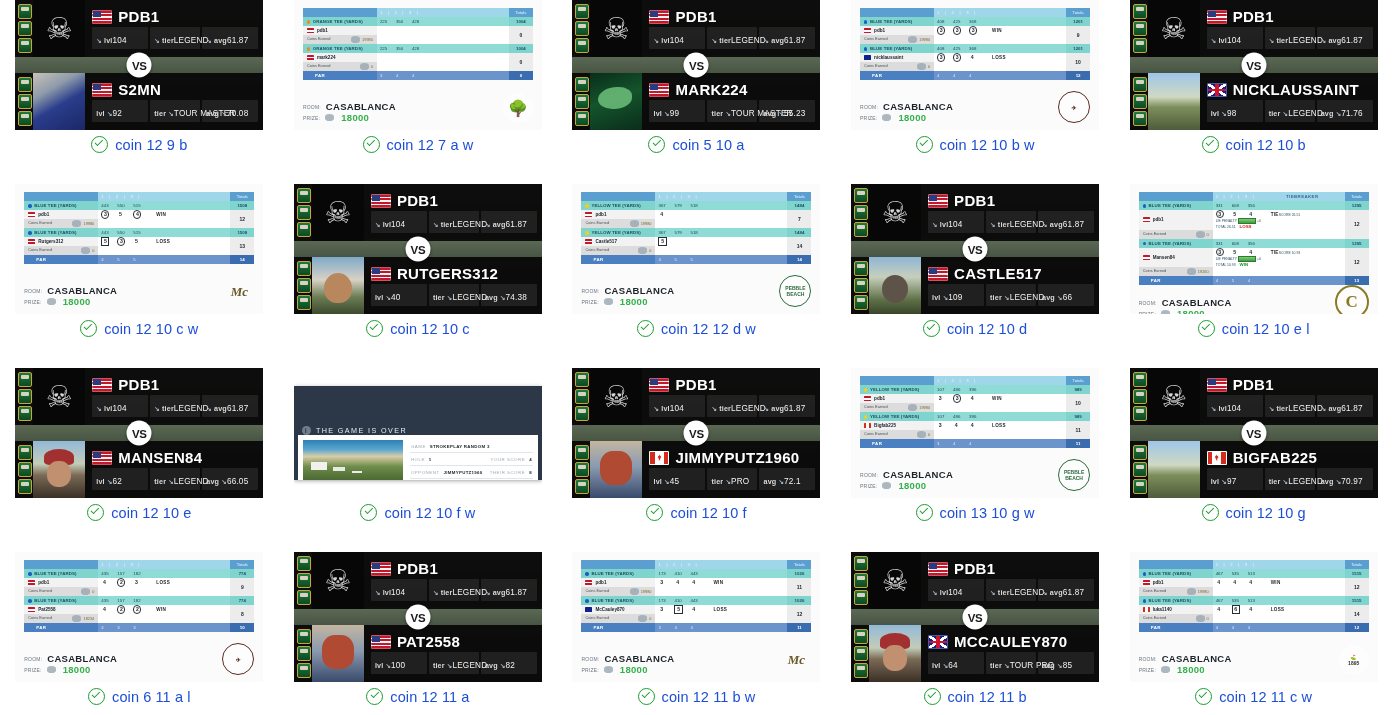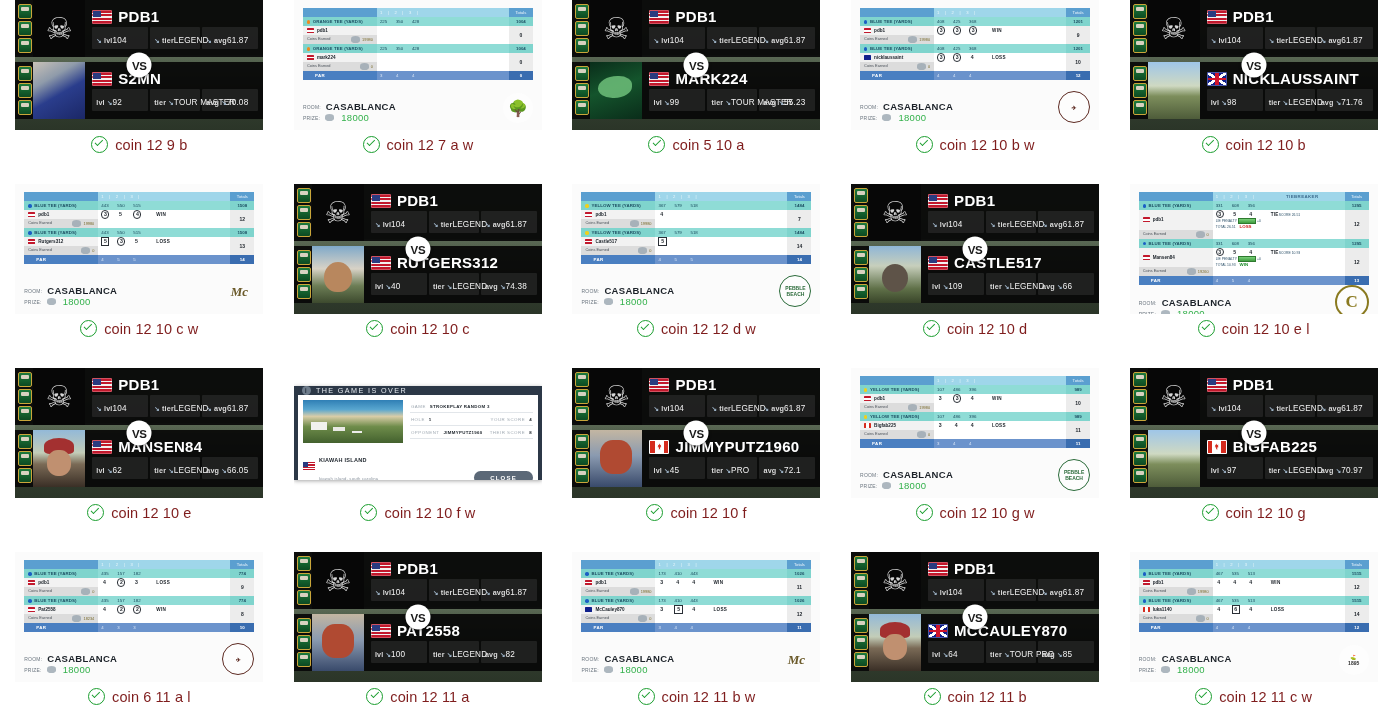--- a/index.html
+++ b/index.html
@@ -37,21 +37,21 @@
     overflow: hidden;
   }
 
   
   .caption {
     margin-top: 6px;
     display: flex;
     align-items: center;
     gap: 7px;
     font-size: 14.5px;
-    color: #7f1d1d;
+    color: #1d4ed8;
     letter-spacing: .1px;
     white-space: nowrap;
   }
   .check {
     width: 15px; height: 15px;
     flex: 0 0 15px;
     border-radius: 50%;
     border: 1.6px solid #1a9e2e;
     position: relative;
   }
@@ -86,21 +86,21 @@
   }
   .vs-half {
     position: absolute;
     left: 0; right: 0;
     height: 57px;
     background: rgba(8,8,8,.93);
     display: flex;
     align-items: stretch;
   }
   .vs-half.top { top: 0; }
-  .vs-half.bot { bottom: 11px; }
+  .vs-half.bot { bottom: 0; }
 
   .badges {
     width: 14px;
     padding: 3px 1px 3px 3px;
     display: flex;
     flex-direction: column;
     justify-content: center;
     gap: 2px;
     flex: 0 0 14px;
   }
@@ -352,21 +352,21 @@
 
   .sc-foot {
     margin-top: auto;
     display: flex;
     align-items: flex-end;
     justify-content: space-between;
     padding-bottom: 7px;
   }
   .foot-k { color:#6d7781; font-size:5px; letter-spacing:.2px; }
   .foot-room { color:#1b2128; font-weight:bold; font-size:9.5px; letter-spacing:.3px; }
-  .foot-prize { color:#33b14b; font-weight:normal; font-size:9.5px; letter-spacing:.3px;}
+  .foot-prize { color:#33b14b; font-weight:bold; font-size:9.5px; letter-spacing:.3px;}
   .coin-ico{display:inline-block;width:9px;height:7px;background:#9aa6b0;border-radius:50%/40%;margin-right:2px;vertical-align:middle;opacity:.8;}
   .foot-row{ display:flex; align-items:center; gap:5px; }
   .course-logo {
     width: 30px; height: 30px;
     border-radius: 50%;
     flex: 0 0 30px;
     display:flex;align-items:center;justify-content:center;
     font-size:6px; font-weight:bold; color:#4a3a1a; text-align:center;
   }
   .logo-ring { border:1.6px solid #5d2a22; background:#fdfdfd; color:#5d2a22;}
@@ -387,20 +387,21 @@
     flex-direction: column;
     overflow: hidden;
   }
   .go-title {
     height: 17px;
     display: flex; align-items: center; gap: 5px;
     padding: 0 8px;
     color: #e4e9ef;
     font-size: 7.2px;
     letter-spacing: 1.4px;
+    margin-top: 40px;
   }
   .go-i {
     width: 9px; height: 9px; border-radius: 50%;
     background: #6f7d8c; color: #2c3847;
     font-size: 7px; font-weight: bold;
     display: flex; align-items: center; justify-content: center;
   }
   .go-body {
     flex: 1;
     margin: 0 4px 4px 4px;
@@ -1252,21 +1253,21 @@
                 <span class="coin-ico"></span>
                 <span class="foot-prize">18000</span>
               </div>
             </div>
             <span class="course-logo logo-pebble">PEBBLE<br>BEACH</span>
           </div>
         </div>
       </div>
       <div class="caption">
         <span class="check"></span>
-        <span>coin 12 10 g w</span>
+        <span>coin 13 10 g w</span>
       </div>
     </div>
     <div class="cell">
       <div class="thumb-wrap">
         <div class="vscard">
           <div class="vs-bg"></div>
           <div class="vs-half top">
             <span class="badges">
               <span class="badge"></span>
               <span class="badge"></span>

